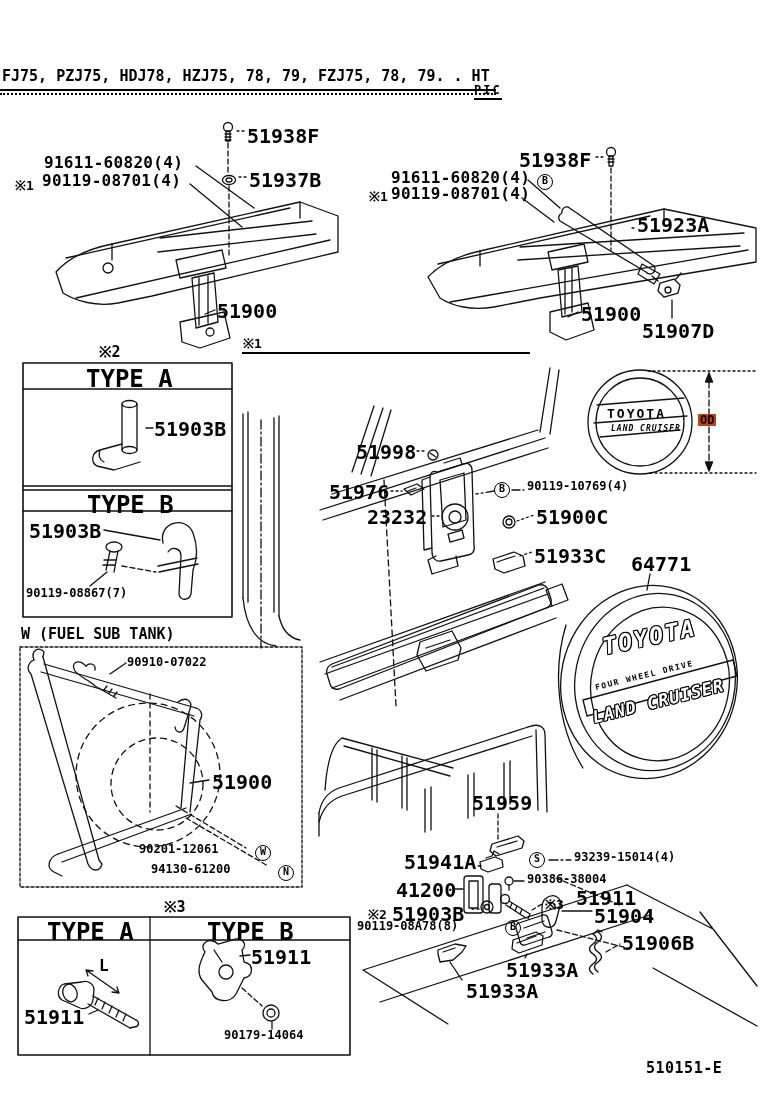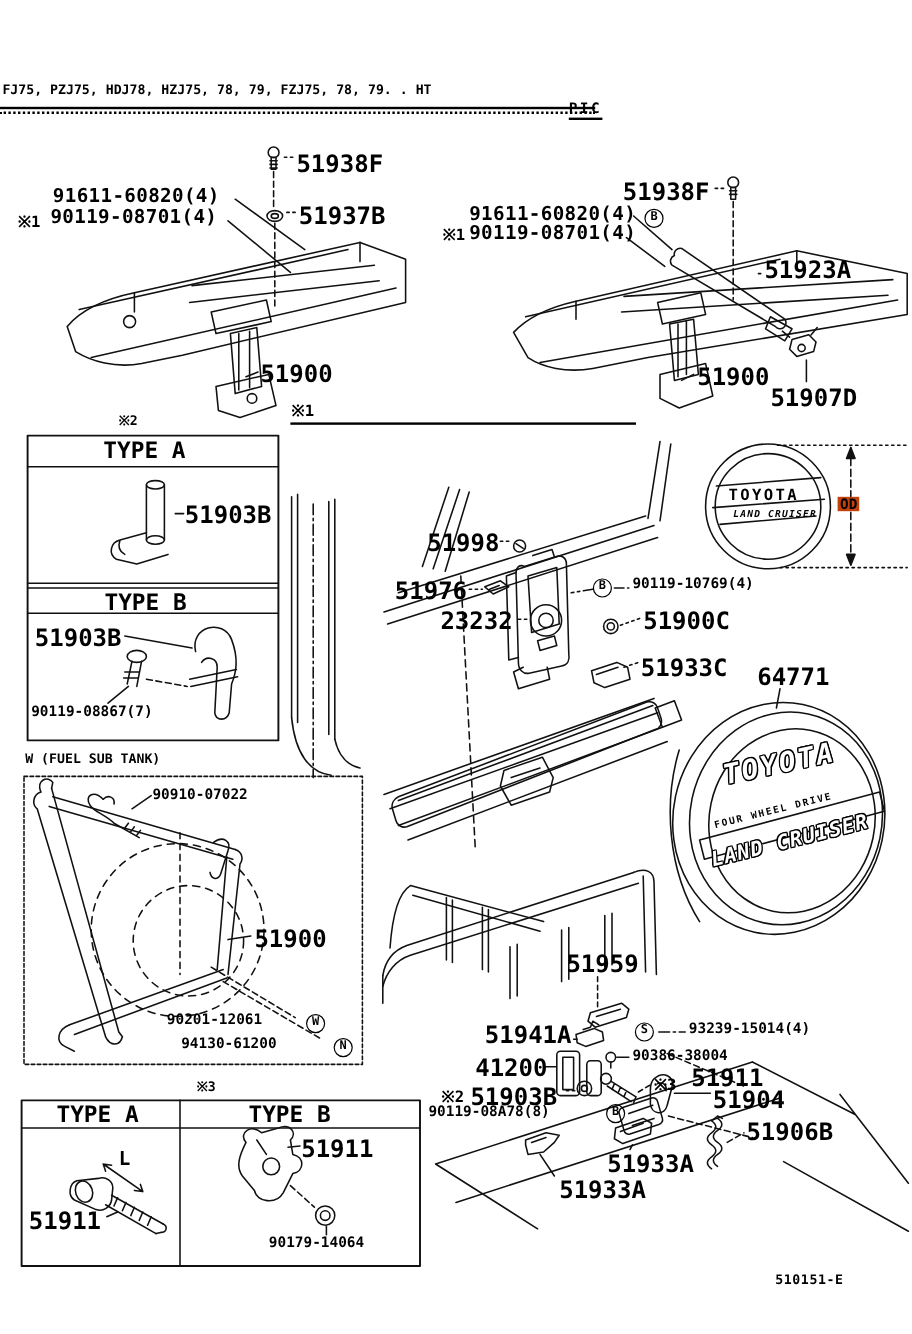--- a/index.html
+++ b/index.html
@@ -1,25 +1,25 @@
 <!DOCTYPE html>
 <html><head>
 <meta charset="utf-8">
 <style>
   html,body{margin:0;padding:0;background:#fff}
   .stage{position:relative;width:760px;height:1112px;background:#fff;overflow:hidden;
          font-family:"DejaVu Sans Mono",monospace;color:#000}
   svg{position:absolute;left:0;top:0}
   .lb{position:absolute;white-space:nowrap;line-height:1;font-weight:bold;color:#000}
   .t20{font-size:20px}
-  .t19{font-size:19px}
+  .t19{font-size:24px}
   .t18{font-size:12px}
   .t17{font-size:17px}
   .t16{font-size:16px;letter-spacing:.3px}
-  .t15{font-size:11px}
+  .t15{font-size:15px}
   .ref{font-size:13px}
   .circ{position:absolute;width:16px;height:16px;border:1.5px solid #000;border-radius:50%;
         box-sizing:border-box;font-size:10px;font-weight:bold;line-height:12px;text-align:center;color:#000}
   .hline{position:absolute;background:#000}
   .dotline{position:absolute;border-top:2px dotted #000;background:none}
   .underl{border-bottom:2.5px solid #000;padding-bottom:2px}
   .od{background:#c2410c;padding:0 2px}
   .outline-txt{color:#fff;text-shadow:-1px -1px 0 #000,1px -1px 0 #000,-1px 1px 0 #000,1px 1px 0 #000,
                -1px 0 0 #000,1px 0 0 #000,0 -1px 0 #000,0 1px 0 #000}
 </style>

